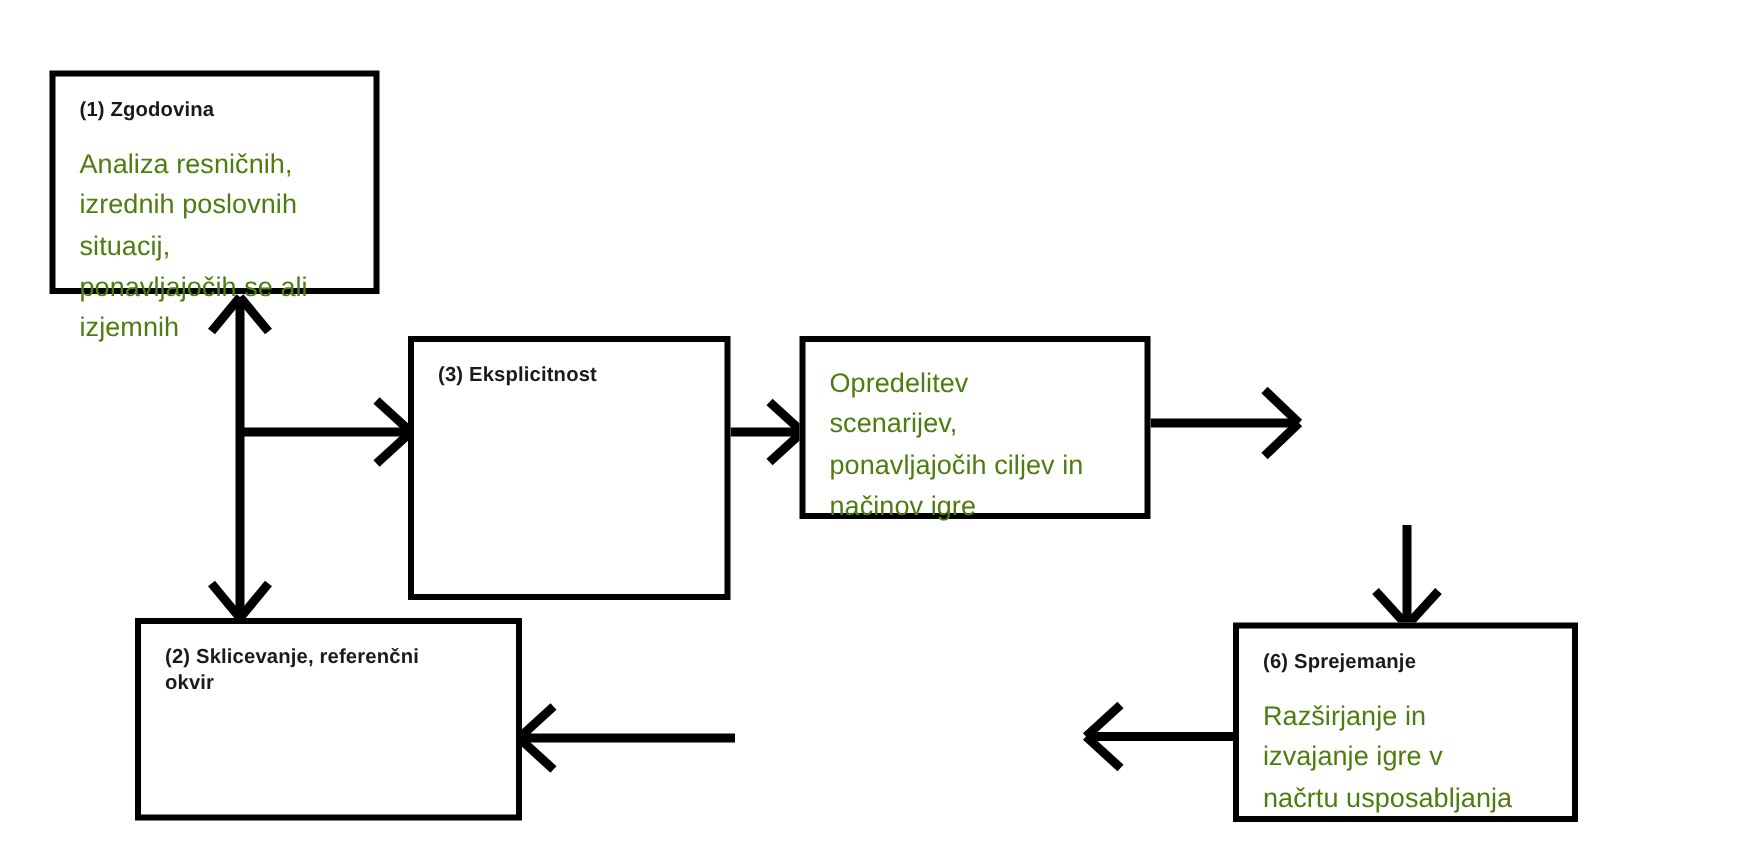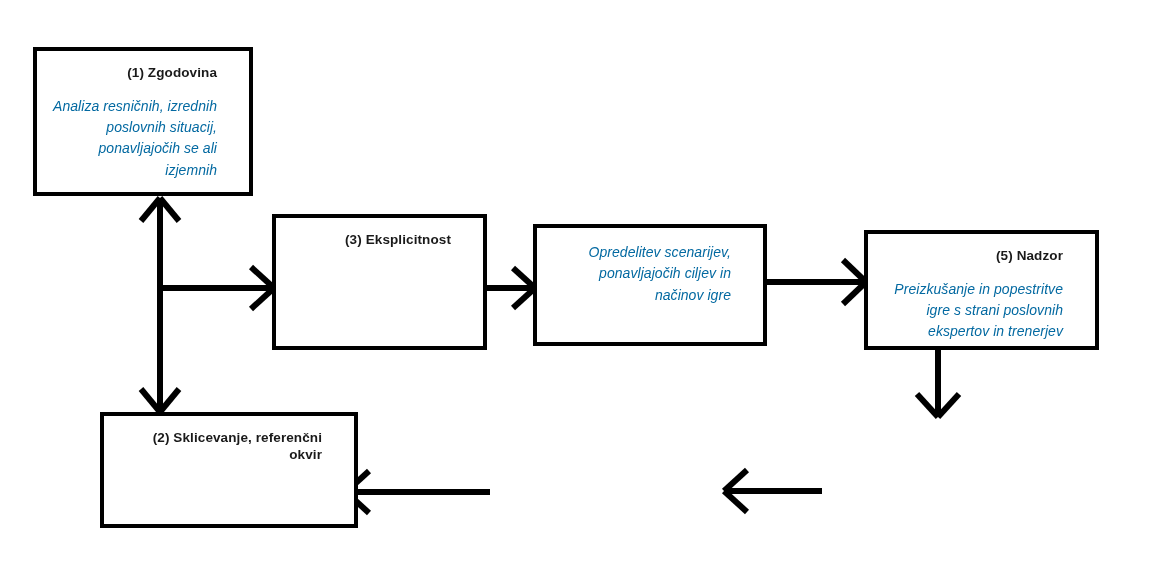--- a/index.html
+++ b/index.html
@@ -18,38 +18,36 @@
     background: #ffffff;
     overflow: hidden;
   }
   .node {
     position: absolute;
     box-sizing: border-box;
     background: #ffffff;
     border: 4px solid #000000;
     padding: 14px 32px 10px 16px;
     z-index: 3;
-    text-align: right;
   }
   .node-title {
     font-size: 13.5px;
     font-weight: bold;
     color: #1a1a1a;
     line-height: 1.25;
     margin: 0 0 14px 0;
     letter-spacing: 0.1px;
   }
   .node-body {
-    font-size: 14px;
+    font-size: 18px;
     font-weight: normal;
-    color: #0369a1;
+    color: #4d7c0f;
     line-height: 1.52;
     margin: 0;
     letter-spacing: 0.05px;
-    font-style: italic;
   }
   .edge-layer {
     position: absolute;
     left: 0;
     top: 0;
     width: 1167px;
     height: 569px;
     z-index: 1;
   }
 </style>
@@ -105,32 +103,32 @@
       <line x1="346" y1="492" x2="369" y2="471" stroke="#000" stroke-width="6"></line>
       <line x1="346" y1="492" x2="369" y2="513" stroke="#000" stroke-width="6"></line>
     </g>
   </svg>
 
   <div class="node" style="left:33px; top:47px; width:220px; height:149px;">
     <p class="node-title">(1) Zgodovina</p>
     <p class="node-body">Analiza resničnih, izrednih poslovnih situacij, ponavljajočih se ali izjemnih</p>
   </div>
 
-  <div class="node" style="left:272px; top:214px; width:215px; height:136px;">
+  <div class="node" style="left:272px; top:224px; width:215px; height:176px;">
     <p class="node-title">(3) Eksplicitnost</p>
   </div>
 
   <div class="node" style="left:533px; top:224px; width:234px; height:122px;">
     <p class="node-body">Opredelitev scenarijev, ponavljajočih ciljev in načinov igre</p>
   </div>
 
-  <div class="node" style="left:864px; top:230px; width:235px; height:120px;">
-    <p class="node-title">(5) Nadzor</p>
-    <p class="node-body">Preizkušanje in popestritve igre s strani poslovnih ekspertov in trenerjev</p>
+
+  <div class="node" style="left:822px; top:415px; width:230px; height:133px;">
+    <p class="node-title">(6) Sprejemanje</p>
+    <p class="node-body">Razširjanje in izvajanje igre v načrtu usposabljanja</p>
   </div>
 
 
-
-  <div class="node" style="left:100px; top:412px; width:258px; height:116px;">
+  <div class="node" style="left:90px; top:412px; width:258px; height:135px;">
     <p class="node-title">(2) Sklicevanje, referenčni okvir</p>
   </div>
 
 </div>
 
 </body></html>

